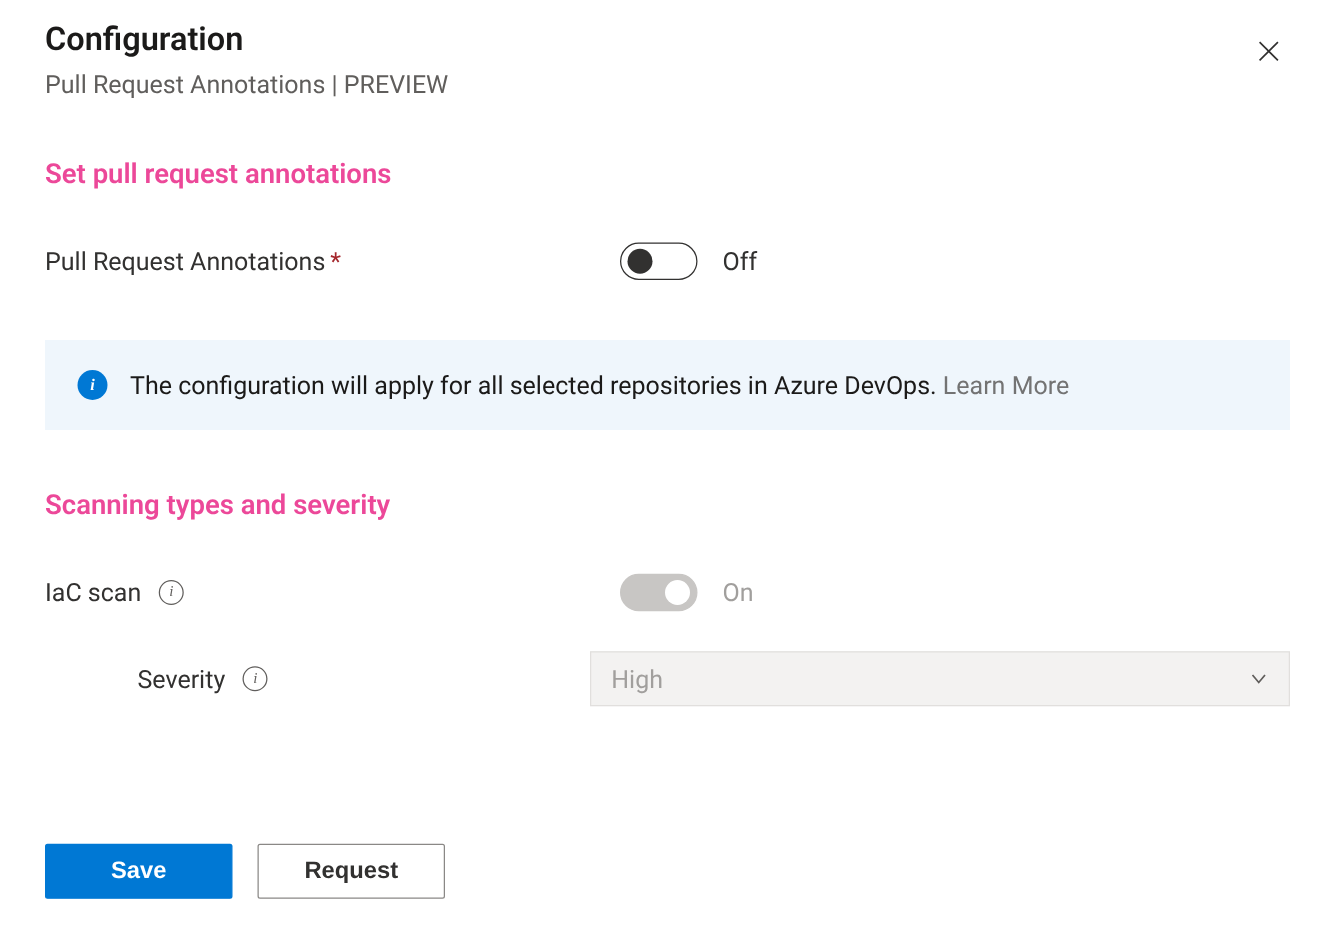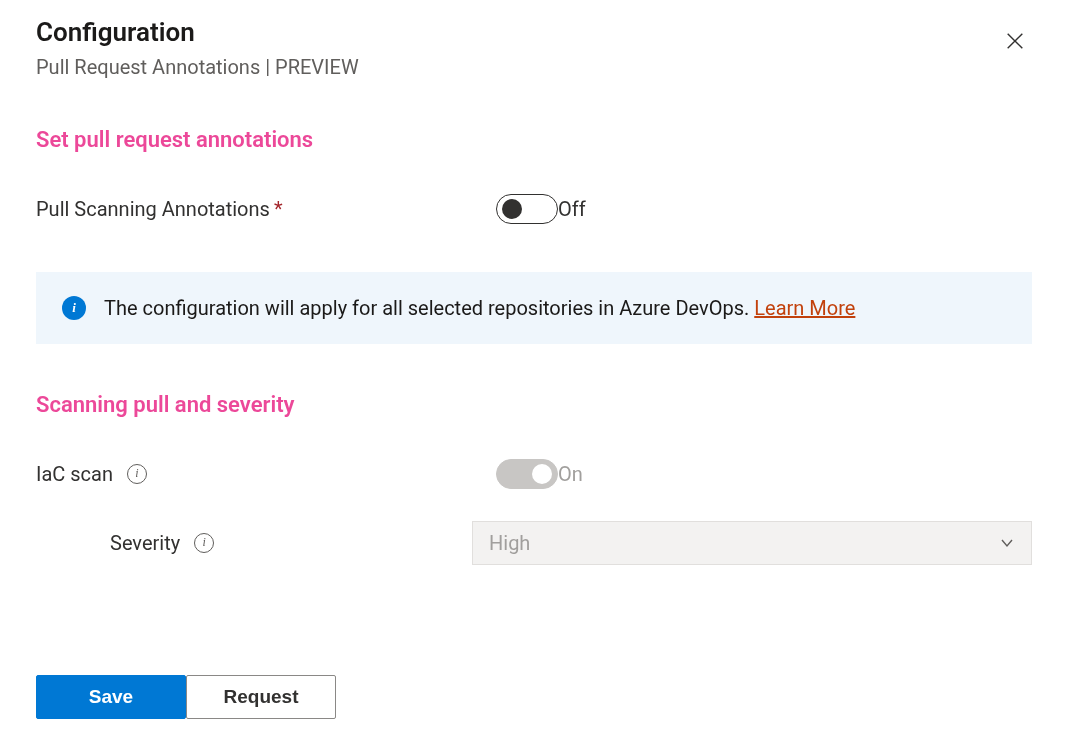--- a/index.html
+++ b/index.html
@@ -50,20 +50,21 @@
       width: 460px;
       display: flex;
       align-items: center;
       font-size: 20px;
       color: #323130;
     }
     .required-star { color: #a4262c; margin-left: 4px; }
     .control-col {
       display: flex;
       align-items: center;
+      gap: 20px;
     }
     .toggle {
       position: relative;
       width: 62px;
       height: 30px;
       border-radius: 999px;
       background: #fff;
       border: 1px solid #323130;
       cursor: pointer;
     }
@@ -102,22 +103,21 @@
       display: flex;
       align-items: center;
       justify-content: center;
       font-size: 13px;
       font-weight: 600;
       font-style: italic;
       font-family: Georgia, serif;
       flex-shrink: 0;
     }
     .learn-more-link {
-      color: #c2410c;
-      text-decoration: underline;
+      color: #737373;
       cursor: pointer;
     }
     .info-outline {
       width: 20px; height: 20px;
       border: 1.2px solid #605e5c;
       border-radius: 50%;
       display: inline-flex;
       align-items: center;
       justify-content: center;
       font-size: 12px;
@@ -139,20 +139,21 @@
       justify-content: space-between;
       padding: 0 16px;
       font-size: 20px;
       color: #a19f9d;
       cursor: default;
     }
     .dropdown svg { width: 16px; height: 16px; }
     .severity-row { margin-top: 32px; align-items: center; }
     .footer-buttons {
       display: flex;
+      gap: 20px;
       margin-top: 110px;
     }
     .btn {
       min-width: 150px;
       height: 44px;
       font-size: 19px;
       font-weight: 600;
       border-radius: 2px;
       cursor: pointer;
       border: 1px solid transparent;
@@ -181,40 +182,40 @@
       <line x1="4" y1="4" x2="20" y2="20"></line>
         <line x1="20" y1="4" x2="4" y2="20"></line>
     </svg>
   </button>
 </div>
 
 <h2 class="section-heading">Set pull request annotations</h2>
 
 <div class="field-row">
   <div class="field-label-col">
-    <span>Pull Scanning Annotations</span>
+    <span>Pull Request Annotations</span>
     <span class="required-star">*</span>
   </div>
   <div class="control-col">
     <div class="toggle">
       <div class="knob"></div>
     </div>
     <span class="toggle-label">Off</span>
   </div>
 </div>
 
 <div class="info-banner">
   <div class="info-icon-circle">i</div>
   <div>
     <span>The configuration will apply for all selected repositories in Azure DevOps. </span>
     <a class="learn-more-link">Learn More</a>
   </div>
 </div>
 
-<h2 class="section-heading">Scanning pull and severity</h2>
+<h2 class="section-heading">Scanning types and severity</h2>
 
 <div class="field-row">
   <div class="field-label-col">
     <span>IaC scan</span>
     <span class="info-outline">i</span>
   </div>
   <div class="control-col">
     <div class="toggle disabled">
       <div class="knob"></div>
     </div>

